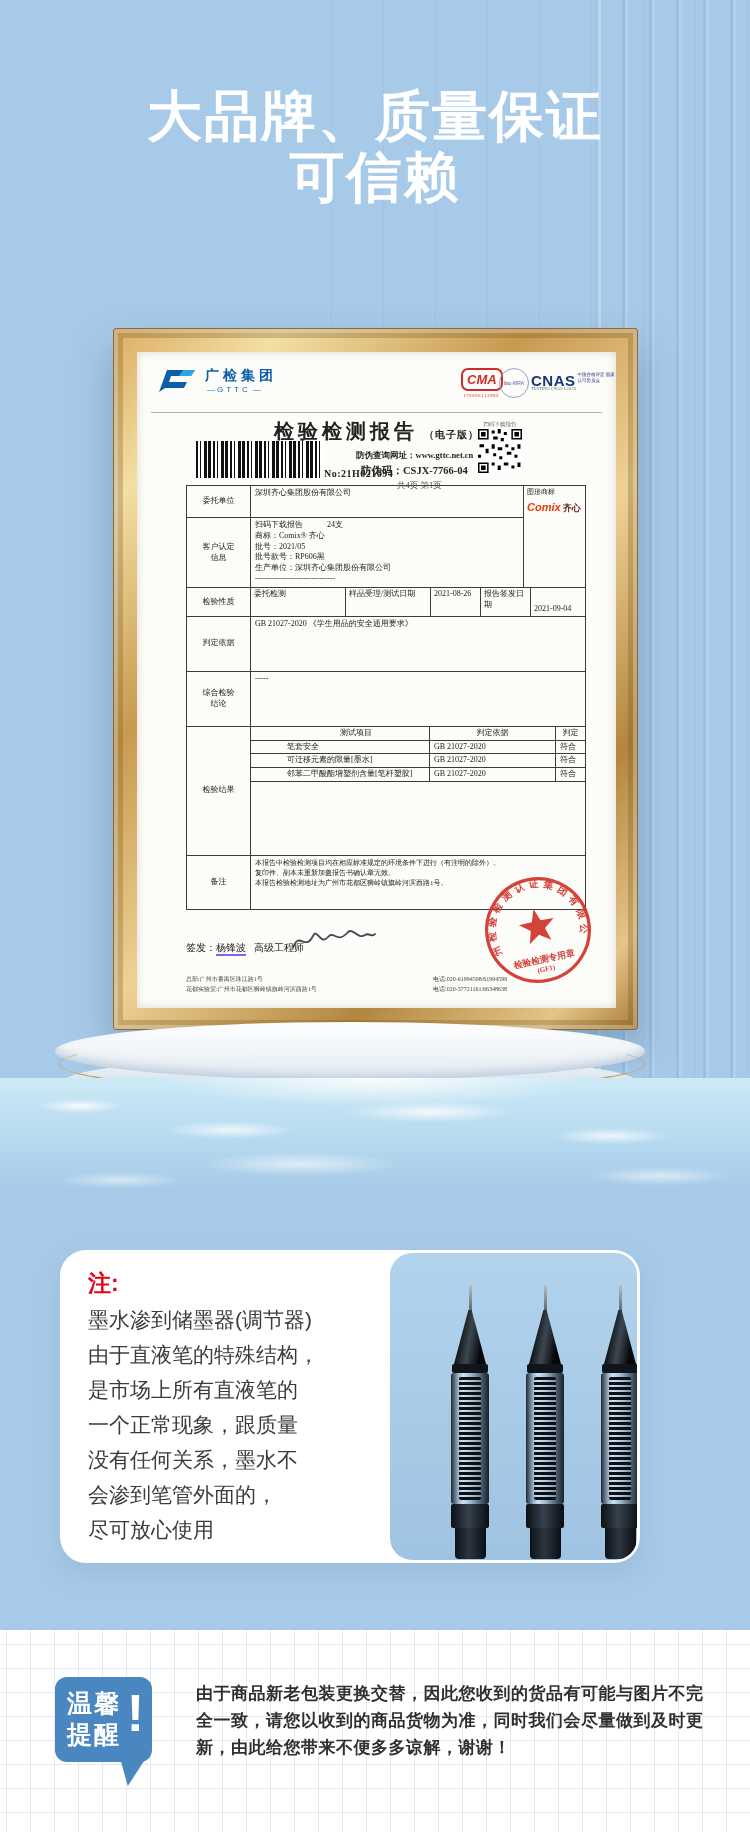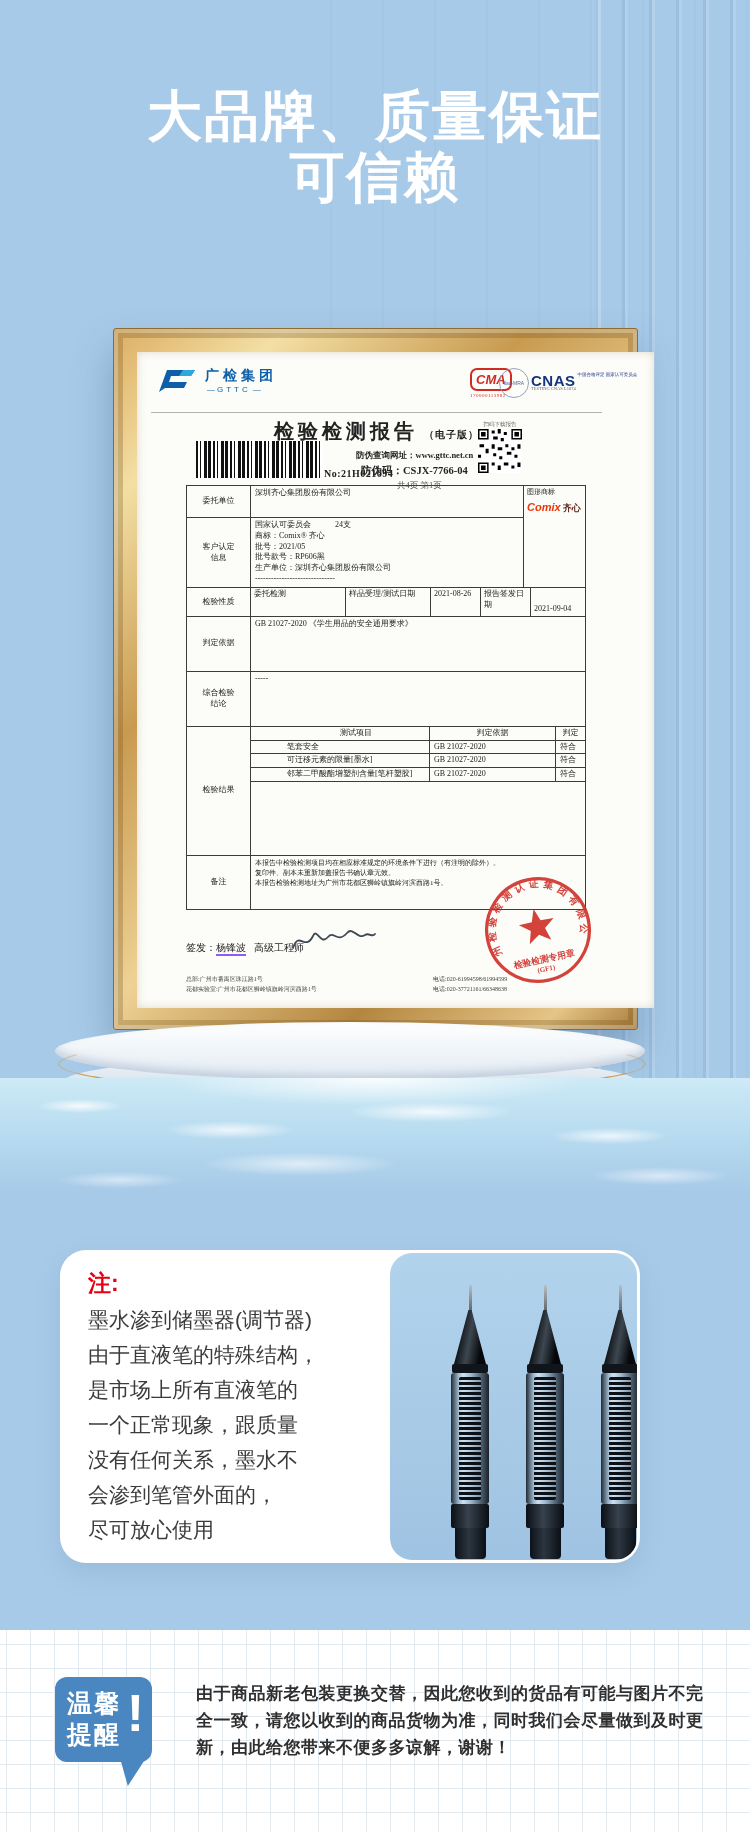--- a/index.html
+++ b/index.html
@@ -21,30 +21,30 @@
   .hero .l1{font-size:55px;}
   .hero .l2{font-size:55px;}
 
   
   .frame{position:absolute;left:113px;top:328px;width:525px;height:702px;box-sizing:border-box;
     padding:23px;border:1px solid #8f6b2e;border-radius:3px;
     background:linear-gradient(135deg,#dcae63 0%,#f3dfa4 14%,#c89a50 34%,#eed295 55%,#b3863f 76%,#e5c588 92%,#a97d3a 100%);
     box-shadow:inset 0 0 0 4px rgba(255,255,255,.28),inset 0 0 0 9px rgba(115,80,25,.28),0 22px 38px rgba(80,110,145,.45);}
   .paper{position:relative;width:479px;height:656px;background:#fcfcf9;
     box-shadow:inset 0 0 8px rgba(120,90,30,.22);
-    font-family:"Liberation Serif","DejaVu Serif",serif;color:#222;padding-left:38px;}
+    font-family:"Liberation Serif","DejaVu Serif",serif;color:#222;}
 
   
   .gttc{position:absolute;left:20px;top:14px;display:flex;align-items:center;}
   .gttc svg{display:block;}
   .gttc-txt{margin-left:8px;color:#0d5fa8;}
   .gttc-name{font-size:14px;font-weight:bold;letter-spacing:4px;font-family:"Liberation Sans",sans-serif;}
   .gttc-sub{font-size:8px;letter-spacing:3px;font-family:"Liberation Sans",sans-serif;}
   .gttc-sub:before,.gttc-sub:after{content:"—";letter-spacing:0;margin:0 2px;}
-  .cma{position:absolute;left:333px;top:16px;width:40px;}
+  .cma{position:absolute;left:324px;top:16px;width:40px;text-align:center;}
   .cma-box{display:inline-block;border:2px solid #cf2b24;border-radius:7px;color:#cf2b24;
     font-weight:bold;font-size:13px;font-style:italic;padding:2px 4px;font-family:"Liberation Sans",sans-serif;}
   .cma-no{font-size:5px;color:#cf2b24;margin-top:2px;letter-spacing:.5px;}
   .ilac{position:absolute;left:362px;top:16px;width:28px;height:28px;border:1.5px solid #98a2c2;
     border-radius:50%;display:flex;align-items:center;justify-content:center;
     font-size:5px;color:#5a64a0;text-align:center;font-family:"Liberation Sans",sans-serif;}
   .cnas{position:absolute;left:394px;top:20px;display:flex;align-items:flex-start;}
   .cnas-big{font-size:15px;font-weight:900;color:#16337e;letter-spacing:.5px;font-family:"Liberation Sans",sans-serif;}
   .cnas-side{font-size:4.5px;color:#16337e;margin-left:2px;line-height:1.3;}
   .cnas-sub{position:absolute;left:394px;top:34px;font-size:4.5px;color:#666;}
@@ -223,21 +223,21 @@
       <div class="tbl">
         <div class="topblock">
           <div class="topleft">
             <div class="trow first r1">
               <div class="lab">委托单位</div>
               <div class="val">深圳齐心集团股份有限公司</div>
             </div>
             <div class="trow r2" style="border-top:1px solid #3c3c3c;">
               <div class="lab">客户认定信息</div>
               <div class="val">
-                <div>国家认可委员会　　　24支</div>
+                <div>扫码下载报告　　　24支</div>
                 <div>商标：Comix® 齐心</div>
                 <div>批号：2021/05</div>
                 <div>批号款号：RP606黑</div>
                 <div>生产单位：深圳齐心集团股份有限公司</div>
                 <div>------------------------------</div>
               </div>
             </div>
           </div>
           <div class="tm-cell">
             <div class="tm-lab">图形商标</div>

